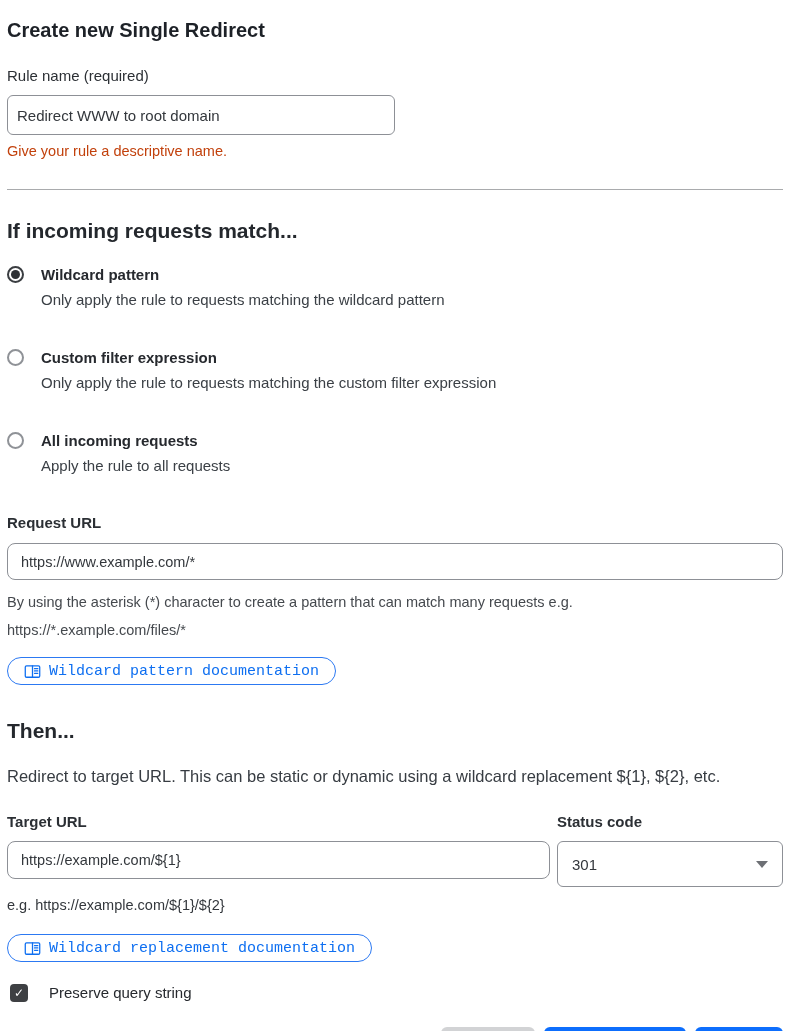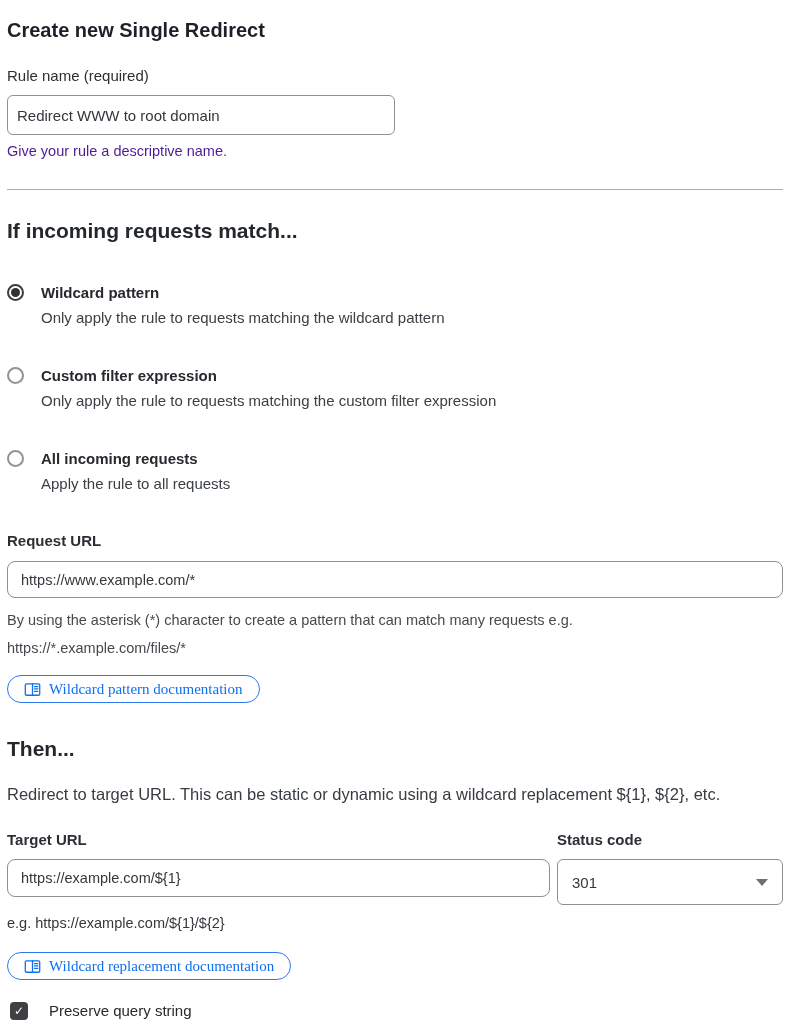--- a/index.html
+++ b/index.html
@@ -40,39 +40,39 @@
     font-size: 15px;
     color: #33373c;
     outline: none;
     background: #fff;
   }
 
   .help-text {
     margin-top: 6px;
     font-size: 14.5px;
     line-height: 21px;
-    color: #4c1d95;
+    color: #c2410c;
   }
 
   .divider {
     margin-top: 27px;
     border: none;
     border-top: 1px solid #a9abad;
   }
 
   .section-heading {
     margin-top: 30px;
     font-size: 21px;
     line-height: 21px;
     font-weight: 700;
     color: #24282d;
   }
 
   .radio-option { display: flex; gap: 17px; cursor: pointer; }
-  .radio-option.first { margin-top: 42px; }
+  .radio-option.first { margin-top: 24px; }
   .radio-option.rest  { margin-top: 38px; }
 
   .radio-dot {
     flex: 0 0 auto;
     width: 17px; height: 17px;
     margin-top: 1px;
     border: 2px solid #8f9297;
     border-radius: 50%;
     position: relative;
     background: #fff;
@@ -126,21 +126,21 @@
     margin-top: 13px;
     display: inline-flex;
     align-items: center;
     gap: 8px;
     height: 28px;
     padding: 12px 16px;
     background: #fff;
     border: 1.5px solid #2c79f2;
     border-radius: 14px;
     color: #0e6ff1;
-    font-family: Liberation Serif, serif;
+    font-family: Liberation Mono, monospace;
     font-size: 15px;
     cursor: pointer;
   }
   .doc-pill svg { display: block; }
 
   .then-heading { margin-top: 35px; }
 
   .then-paragraph {
     margin-top: 25px;
     font-size: 16.5px;

